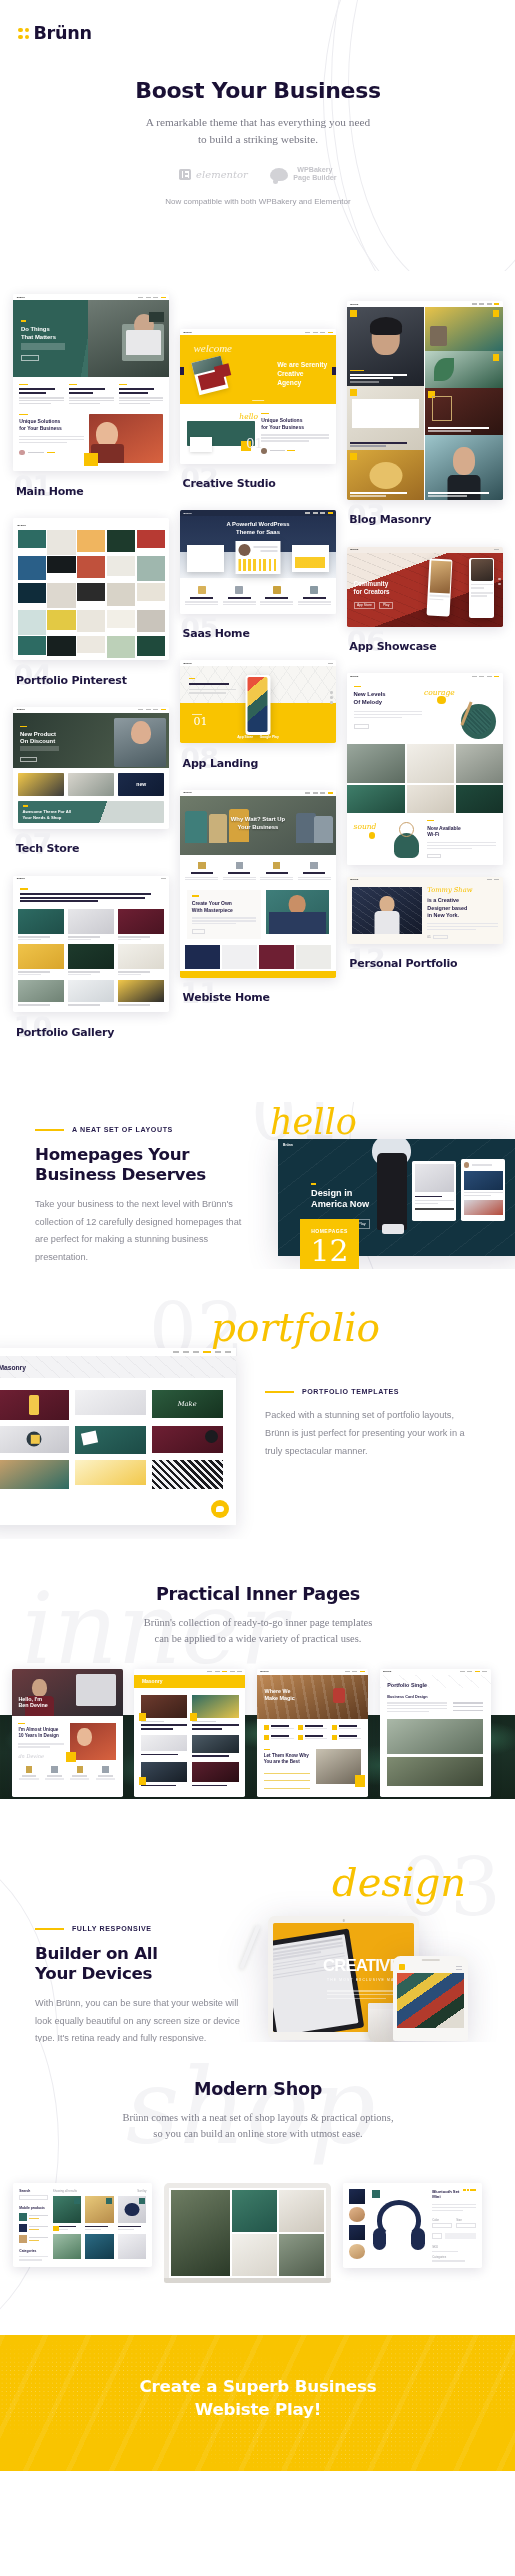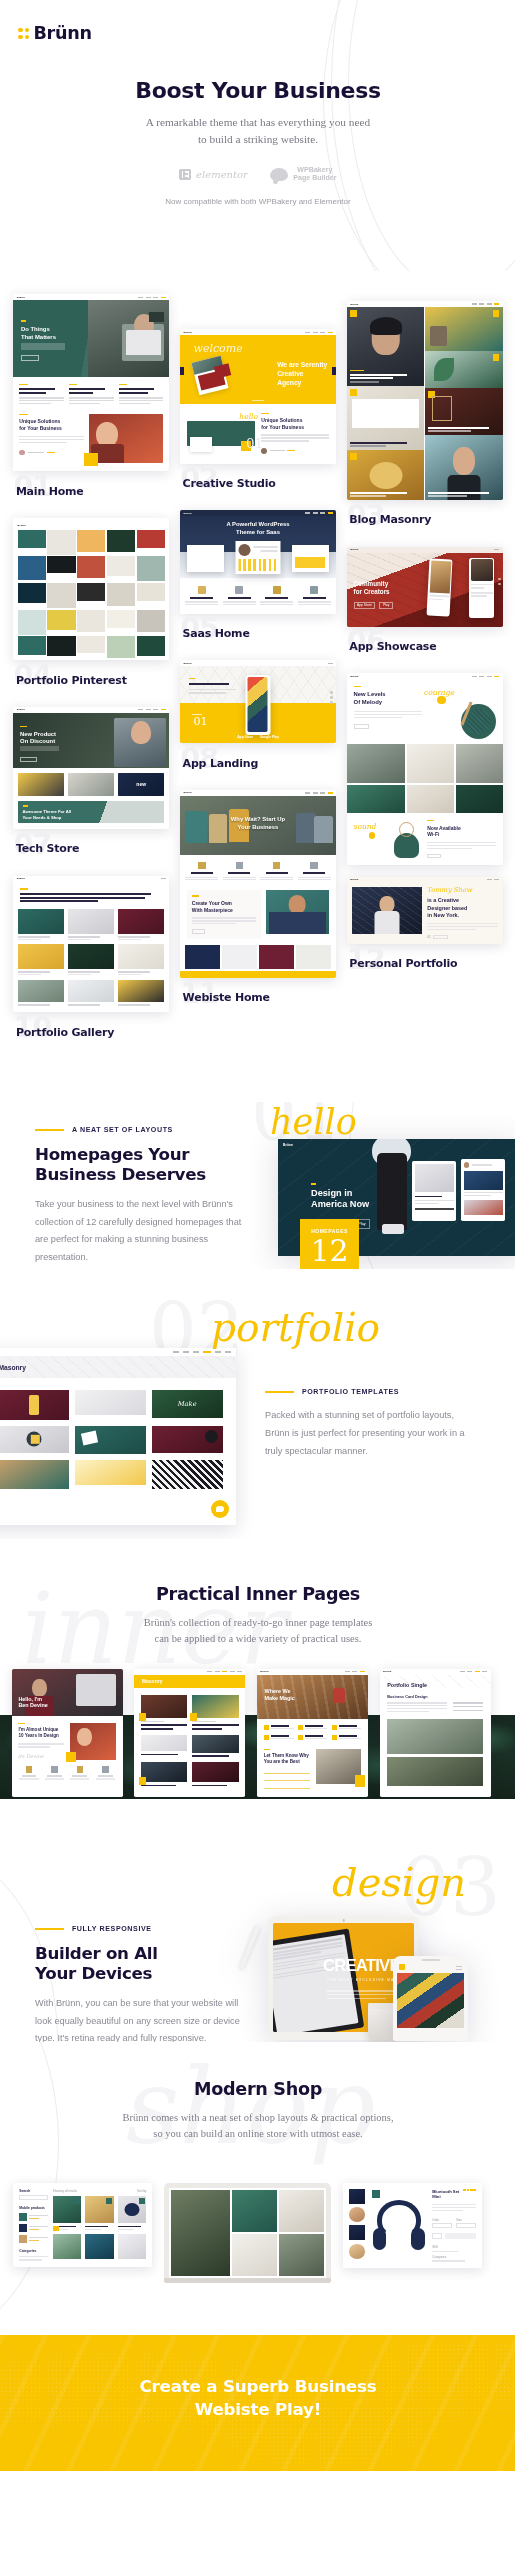--- a/index.html
+++ b/index.html
@@ -463,21 +463,21 @@
           <div class="bar">
               <span class="lg">Brünn</span>
               <span class="nav">
                 <i></i>
                 <i></i>
                 <i></i>
                 <i class="y"></i>
               </span>
             </div>
           <div style="height:69px;background:#f9c400;position:relative;">
-            <div class="script" style="left:13.4px;top:6.7px;font-size:11px;color:#fff;opacity:.85;position:absolute;">welcome</div>
+            <div class="script" style="left:13.4px;top:6.7px;font-size:11px;color:#fff;opacity:.85;position:absolute;font-family:Liberation Serif, serif;">welcome</div>
             <div style="position:absolute;left:15px;top:23.4px;width:30px;height:33px;background:#fff;transform:rotate(-14deg);box-shadow:0 1.7px 5px rgba(0,0,0,.14);">
               <div style="height:11.7px;background:linear-gradient(140deg,#6f8a84,#3d5a55);"></div>
               <div style="margin:2.5px;height:15px;background:#9b2225;"></div>
             </div>
             <div style="position:absolute;left:35px;top:30px;width:15px;height:11.7px;background:#9b2225;transform:rotate(-14deg);"></div>
             <div style="position:absolute;right:6.7px;top:25px;color:#fff;font-size:6.7px;font-weight:700;line-height:1.35;text-align:left;width:52px;">
               <span>We are Serenity</span><br>
               <span>Creative Agency</span>
             </div>
             <div style="position:absolute;left:-0.8px;top:32px;width:4.2px;height:7.5px;background:#231b45;"></div>

